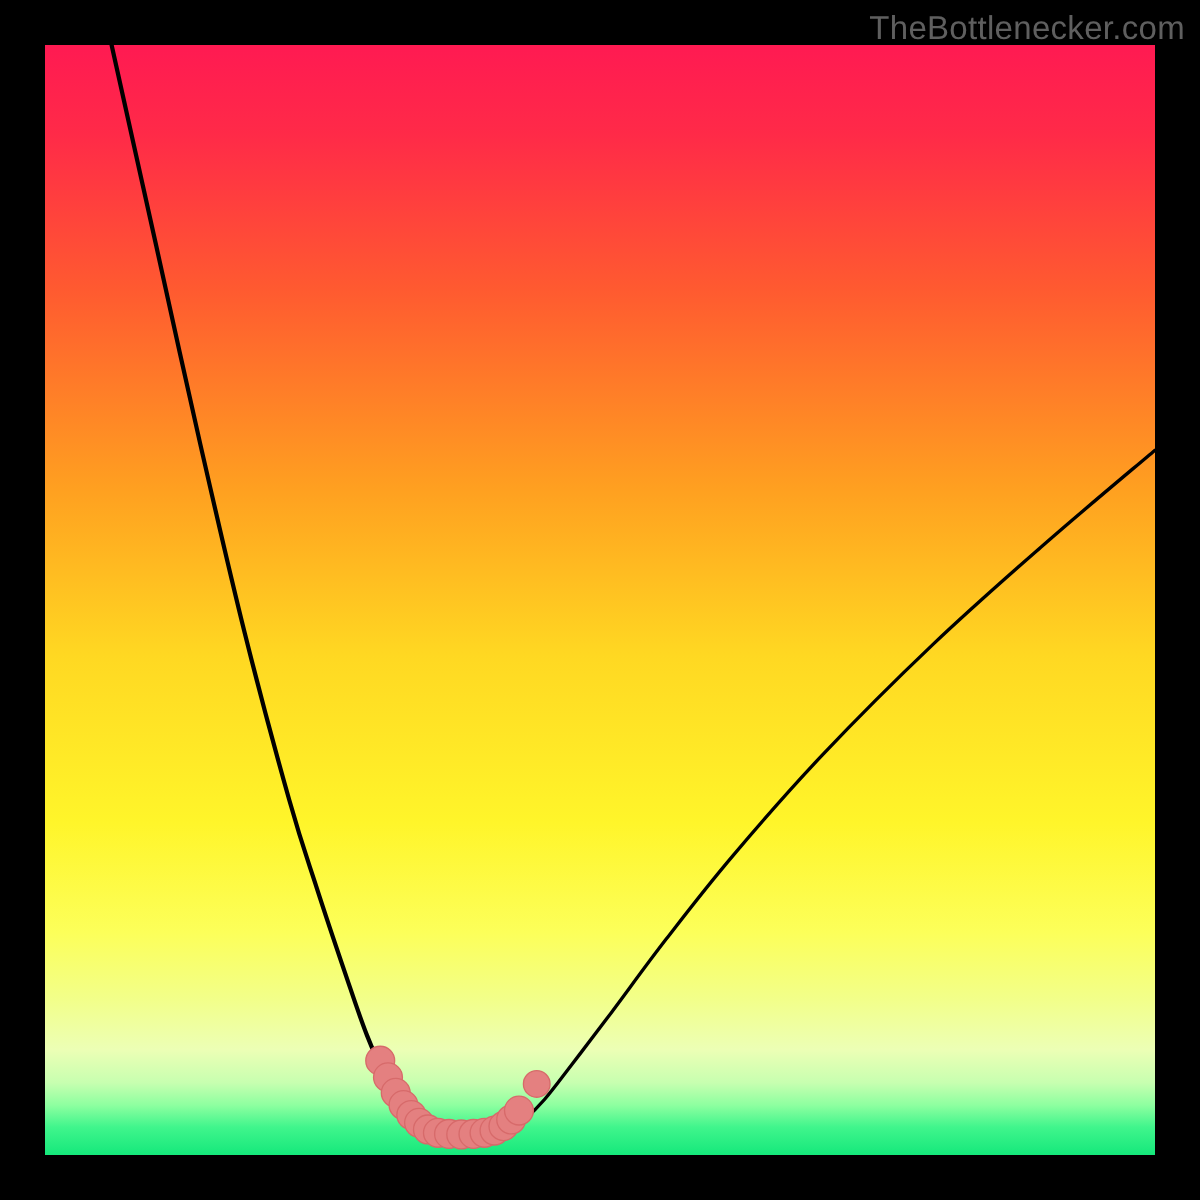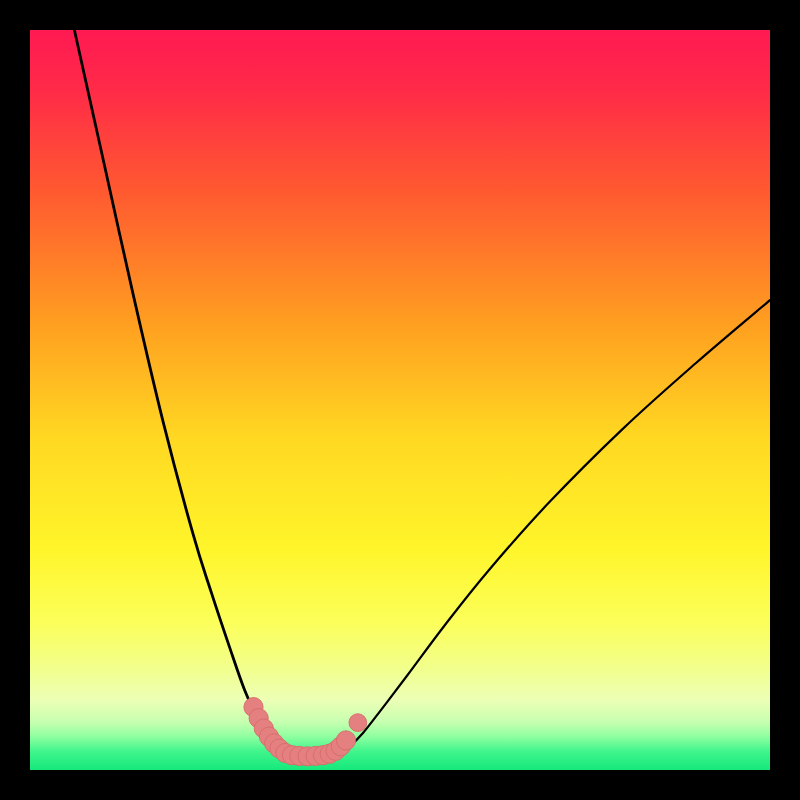--- a/index.html
+++ b/index.html
@@ -98,13 +98,14 @@
         <circle cx="38.6" cy="98.1" r="1.3" fill="#e48080" stroke="#d76a6a" stroke-width="0.12"></circle>
         <circle cx="39.6" cy="98" r="1.3" fill="#e48080" stroke="#d76a6a" stroke-width="0.12"></circle>
         <circle cx="40.5" cy="97.8" r="1.3" fill="#e48080" stroke="#d76a6a" stroke-width="0.12"></circle>
         <circle cx="41.3" cy="97.4" r="1.3" fill="#e48080" stroke="#d76a6a" stroke-width="0.12"></circle>
         <circle cx="42" cy="96.8" r="1.3" fill="#e48080" stroke="#d76a6a" stroke-width="0.12"></circle>
         <circle cx="42.7" cy="96" r="1.3" fill="#e48080" stroke="#d76a6a" stroke-width="0.12"></circle>
         <circle cx="44.3" cy="93.6" r="1.2" fill="#e48080" stroke="#d76a6a" stroke-width="0.12"></circle>
       </g>
   </svg>
 
+  <div class="watermark">TheBottlenecker.com</div>
 </div>
 
 </body></html>

